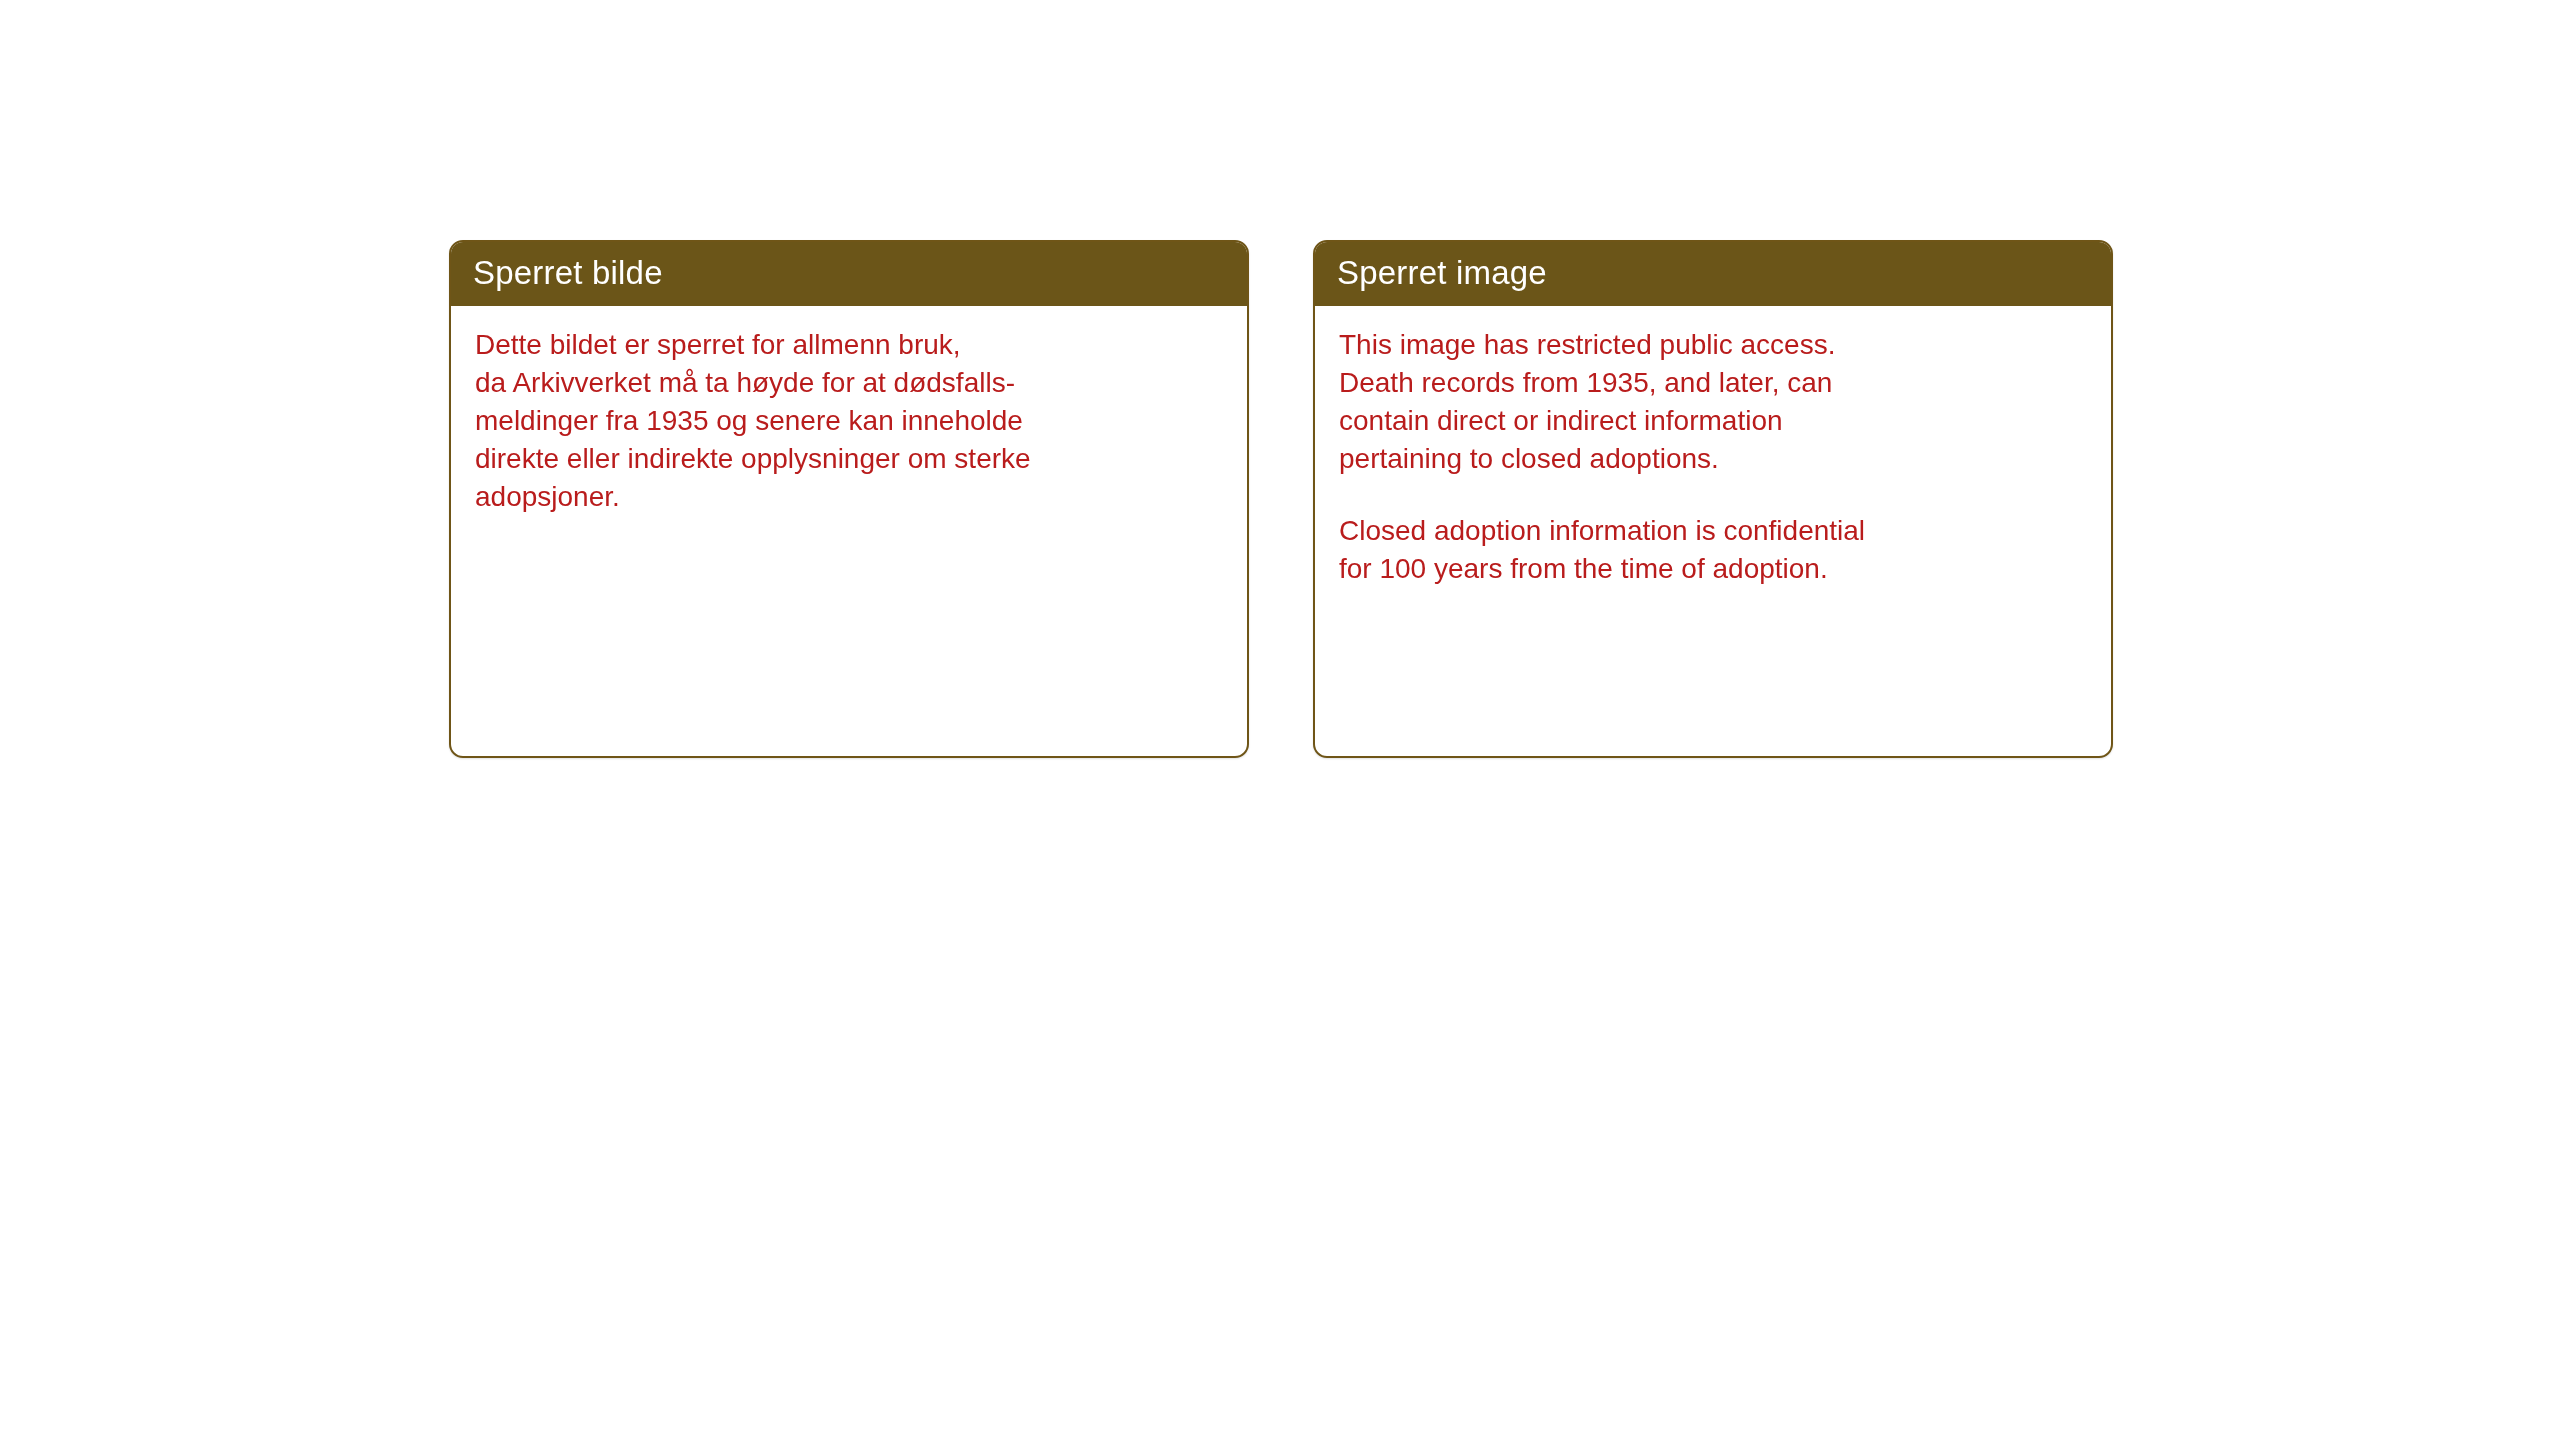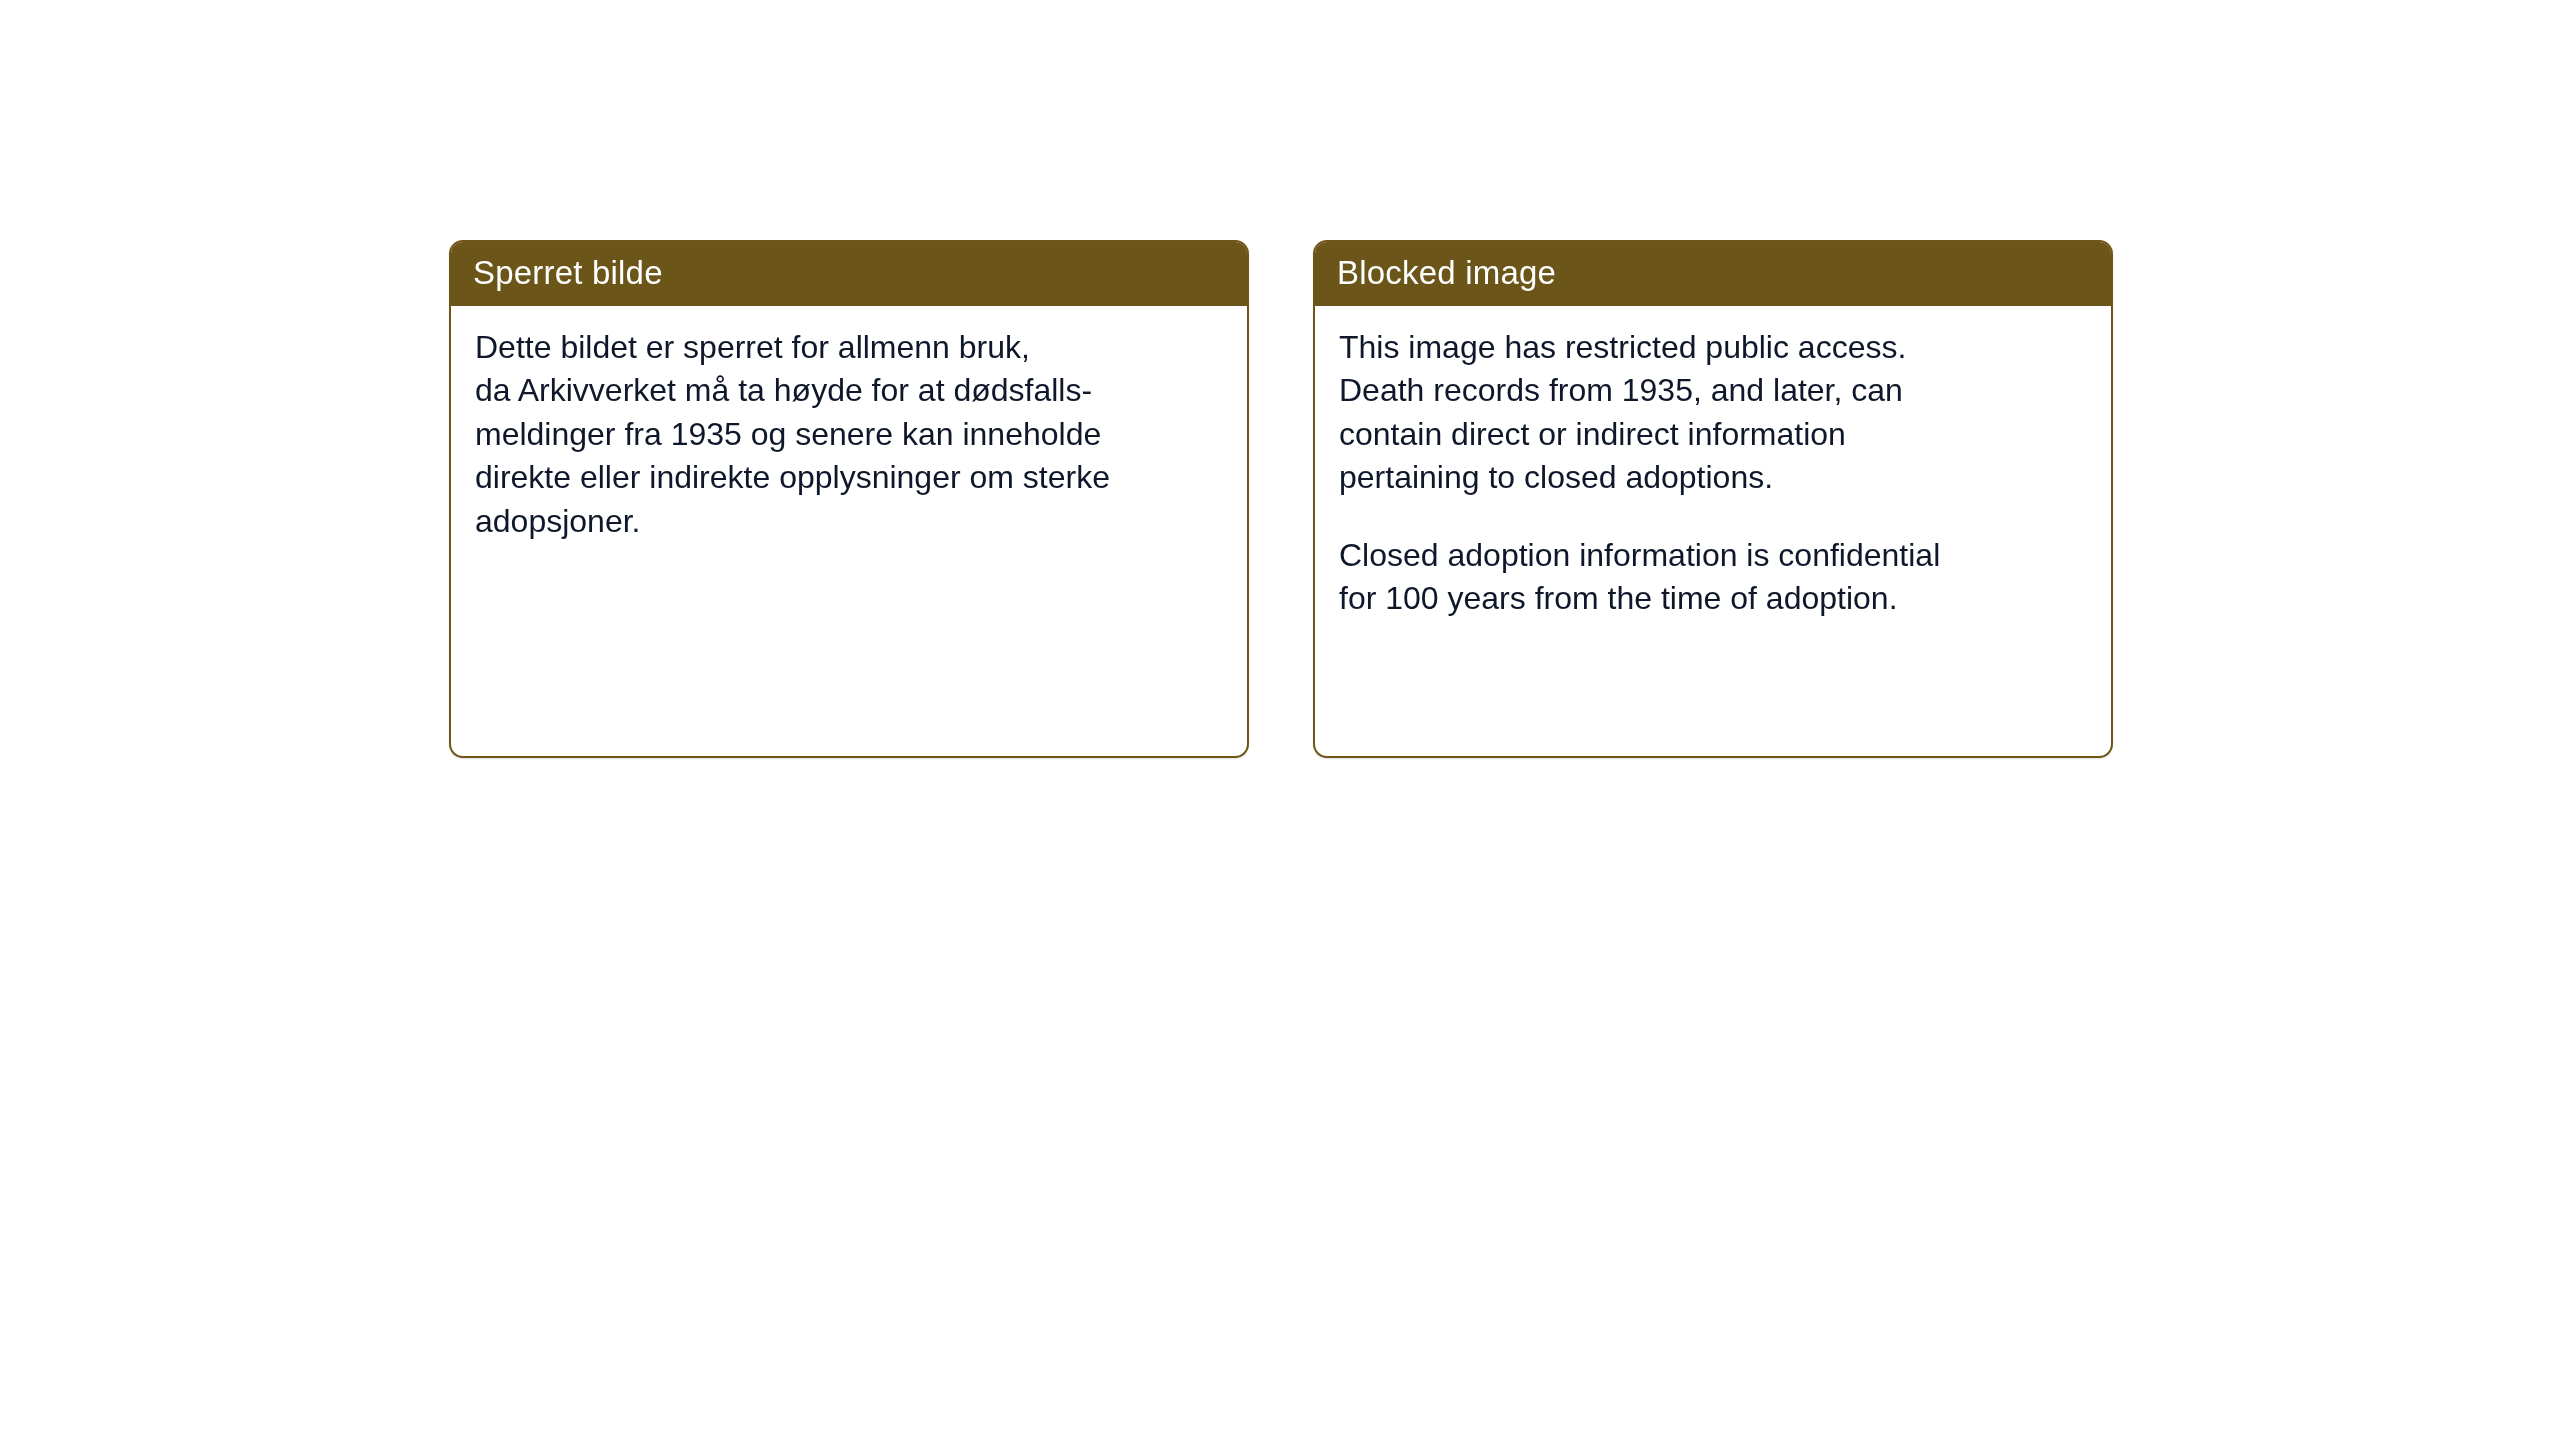--- a/index.html
+++ b/index.html
@@ -32,23 +32,23 @@
     background: #6b5518;
     color: #ffffff;
     font-size: 33px;
     line-height: 1.2;
     padding: 11px 22px 13px 22px;
     letter-spacing: 0.2px;
     font-weight: 400;
   }
   .card-body {
     padding: 20px 24px 24px 24px;
-    font-size: 32px;
+    font-size: 28px;
     line-height: 1.36;
-    color: #0f172a;
+    color: #b91c1c;
   }
   .para {
     margin: 0 0 34px 0;
     white-space: pre-line;
   }
   .para:last-child {
     margin-bottom: 0;
   }
   
   #card-blocked-no {
@@ -75,21 +75,21 @@
     <div class="card-body">
       <p class="para">Dette bildet er sperret for allmenn bruk,
 da Arkivverket må ta høyde for at dødsfalls-
 meldinger fra 1935 og senere kan inneholde
 direkte eller indirekte opplysninger om sterke
 adopsjoner.</p>
     </div>
   </div>
 
   <div class="card" id="card-blocked-en">
-    <div class="card-header">Blocked image</div>
+    <div class="card-header">Sperret image</div>
     <div class="card-body">
       <p class="para">This image has restricted public access.
 Death records from 1935, and later, can
 contain direct or indirect information
 pertaining to closed adoptions.</p>
       <p class="para">Closed adoption information is confidential
 for 100 years from the time of adoption.</p>
     </div>
   </div>
 

